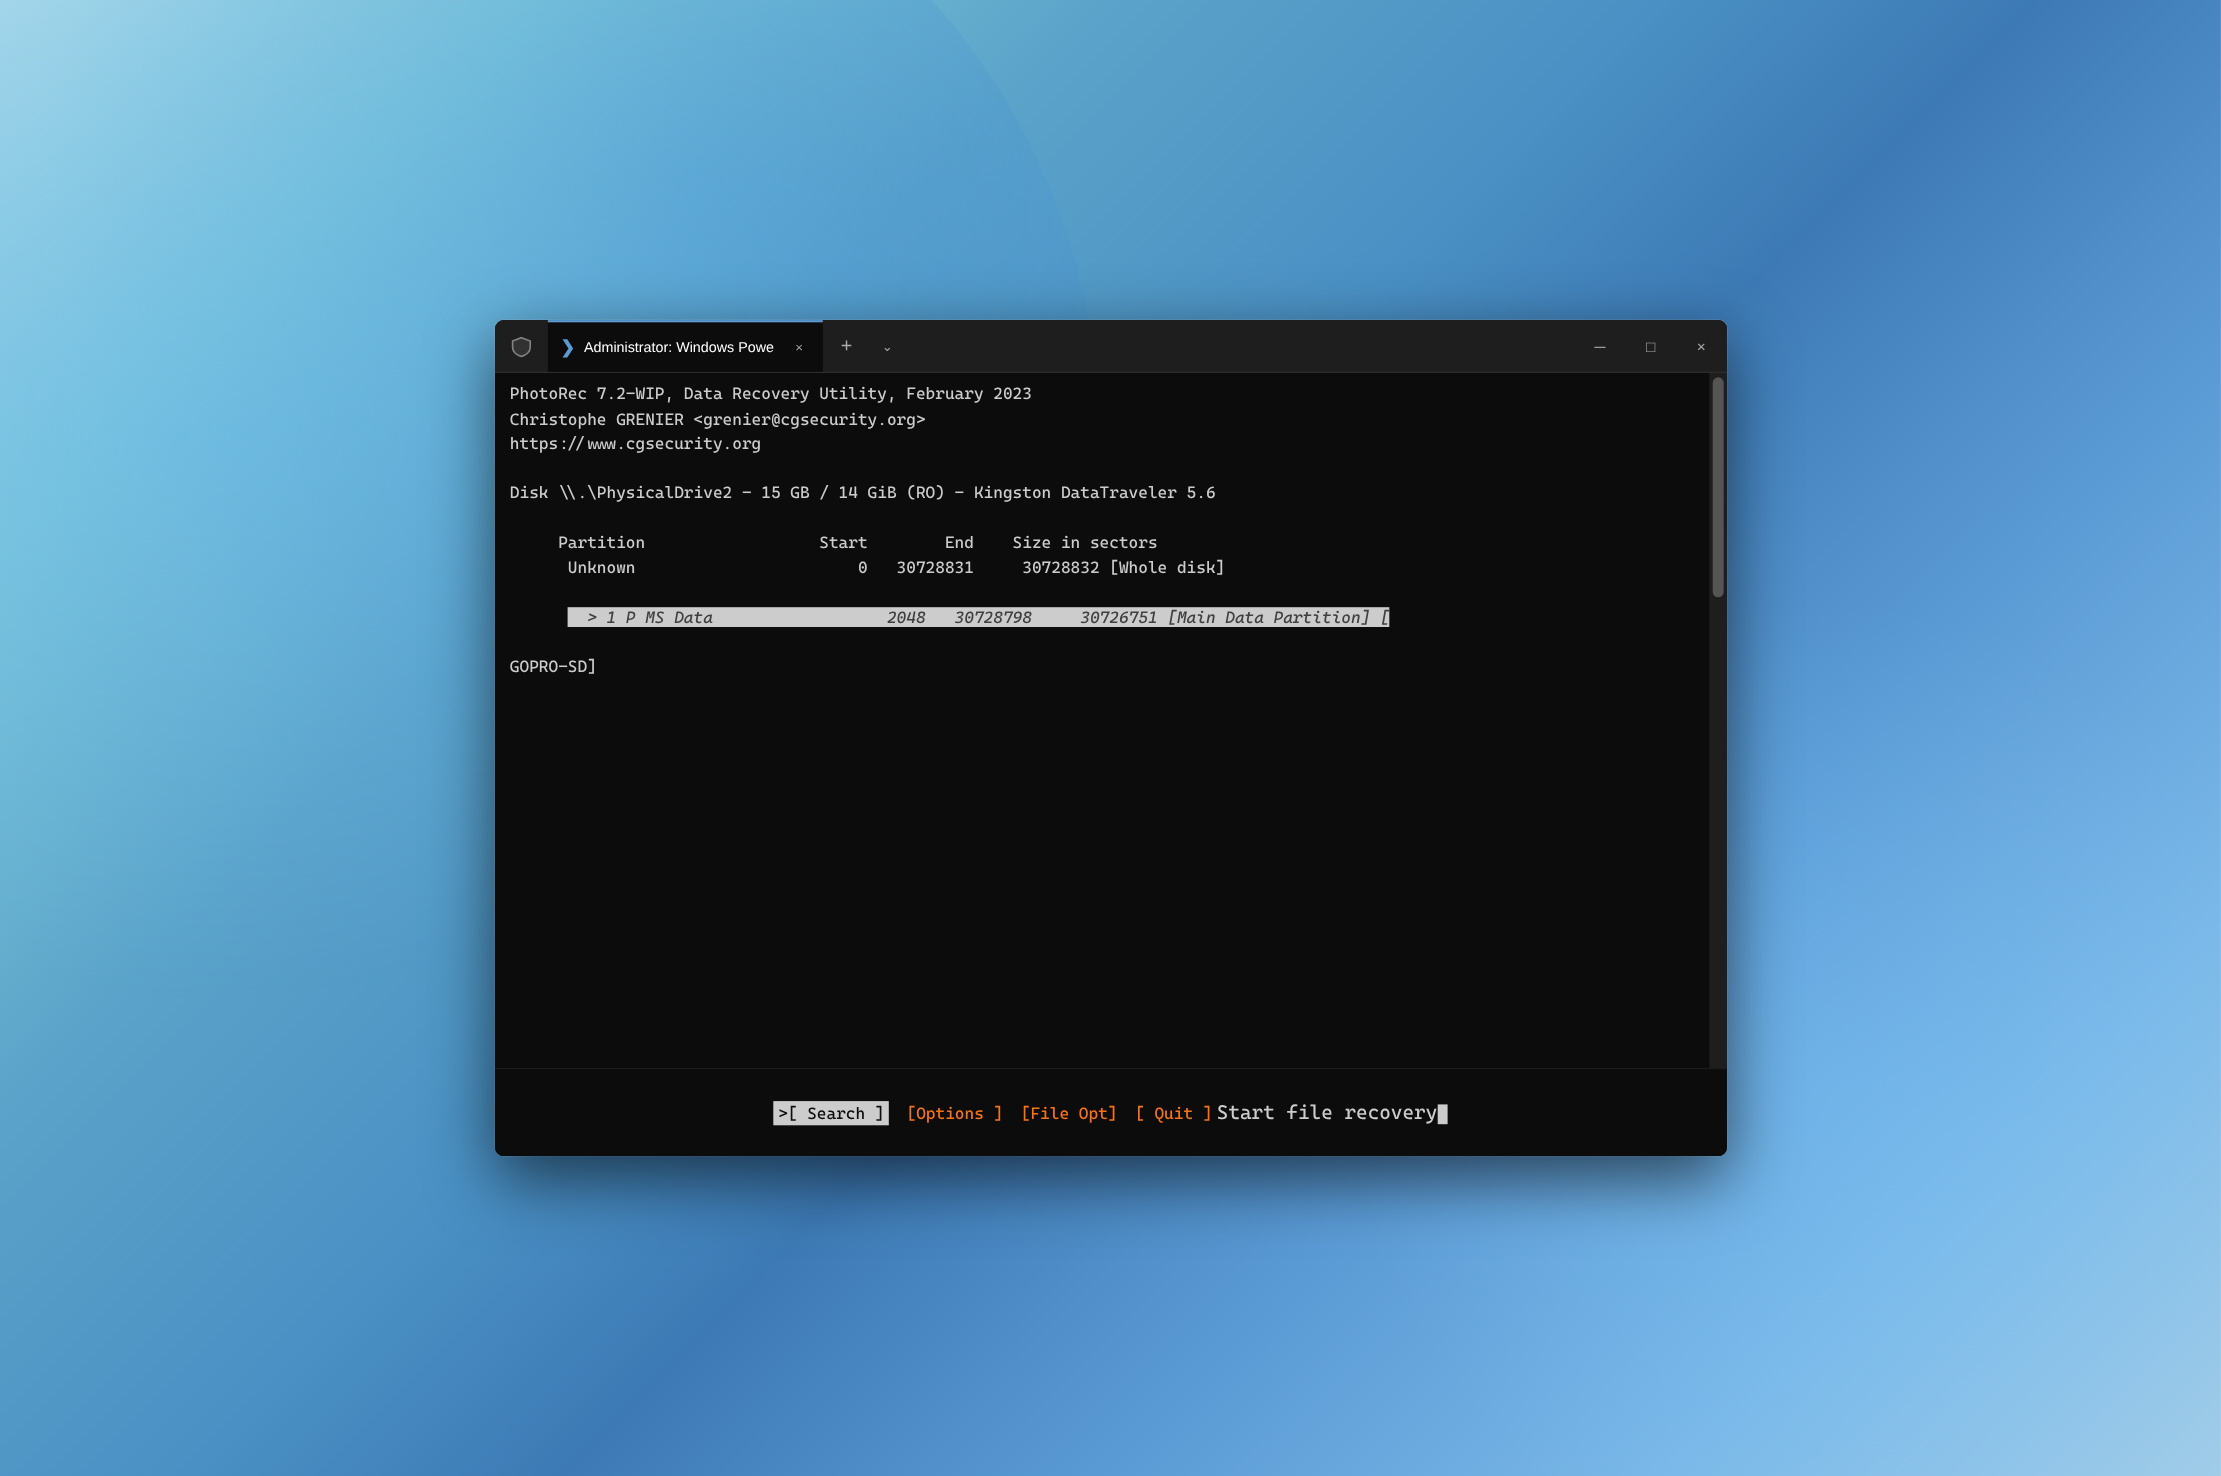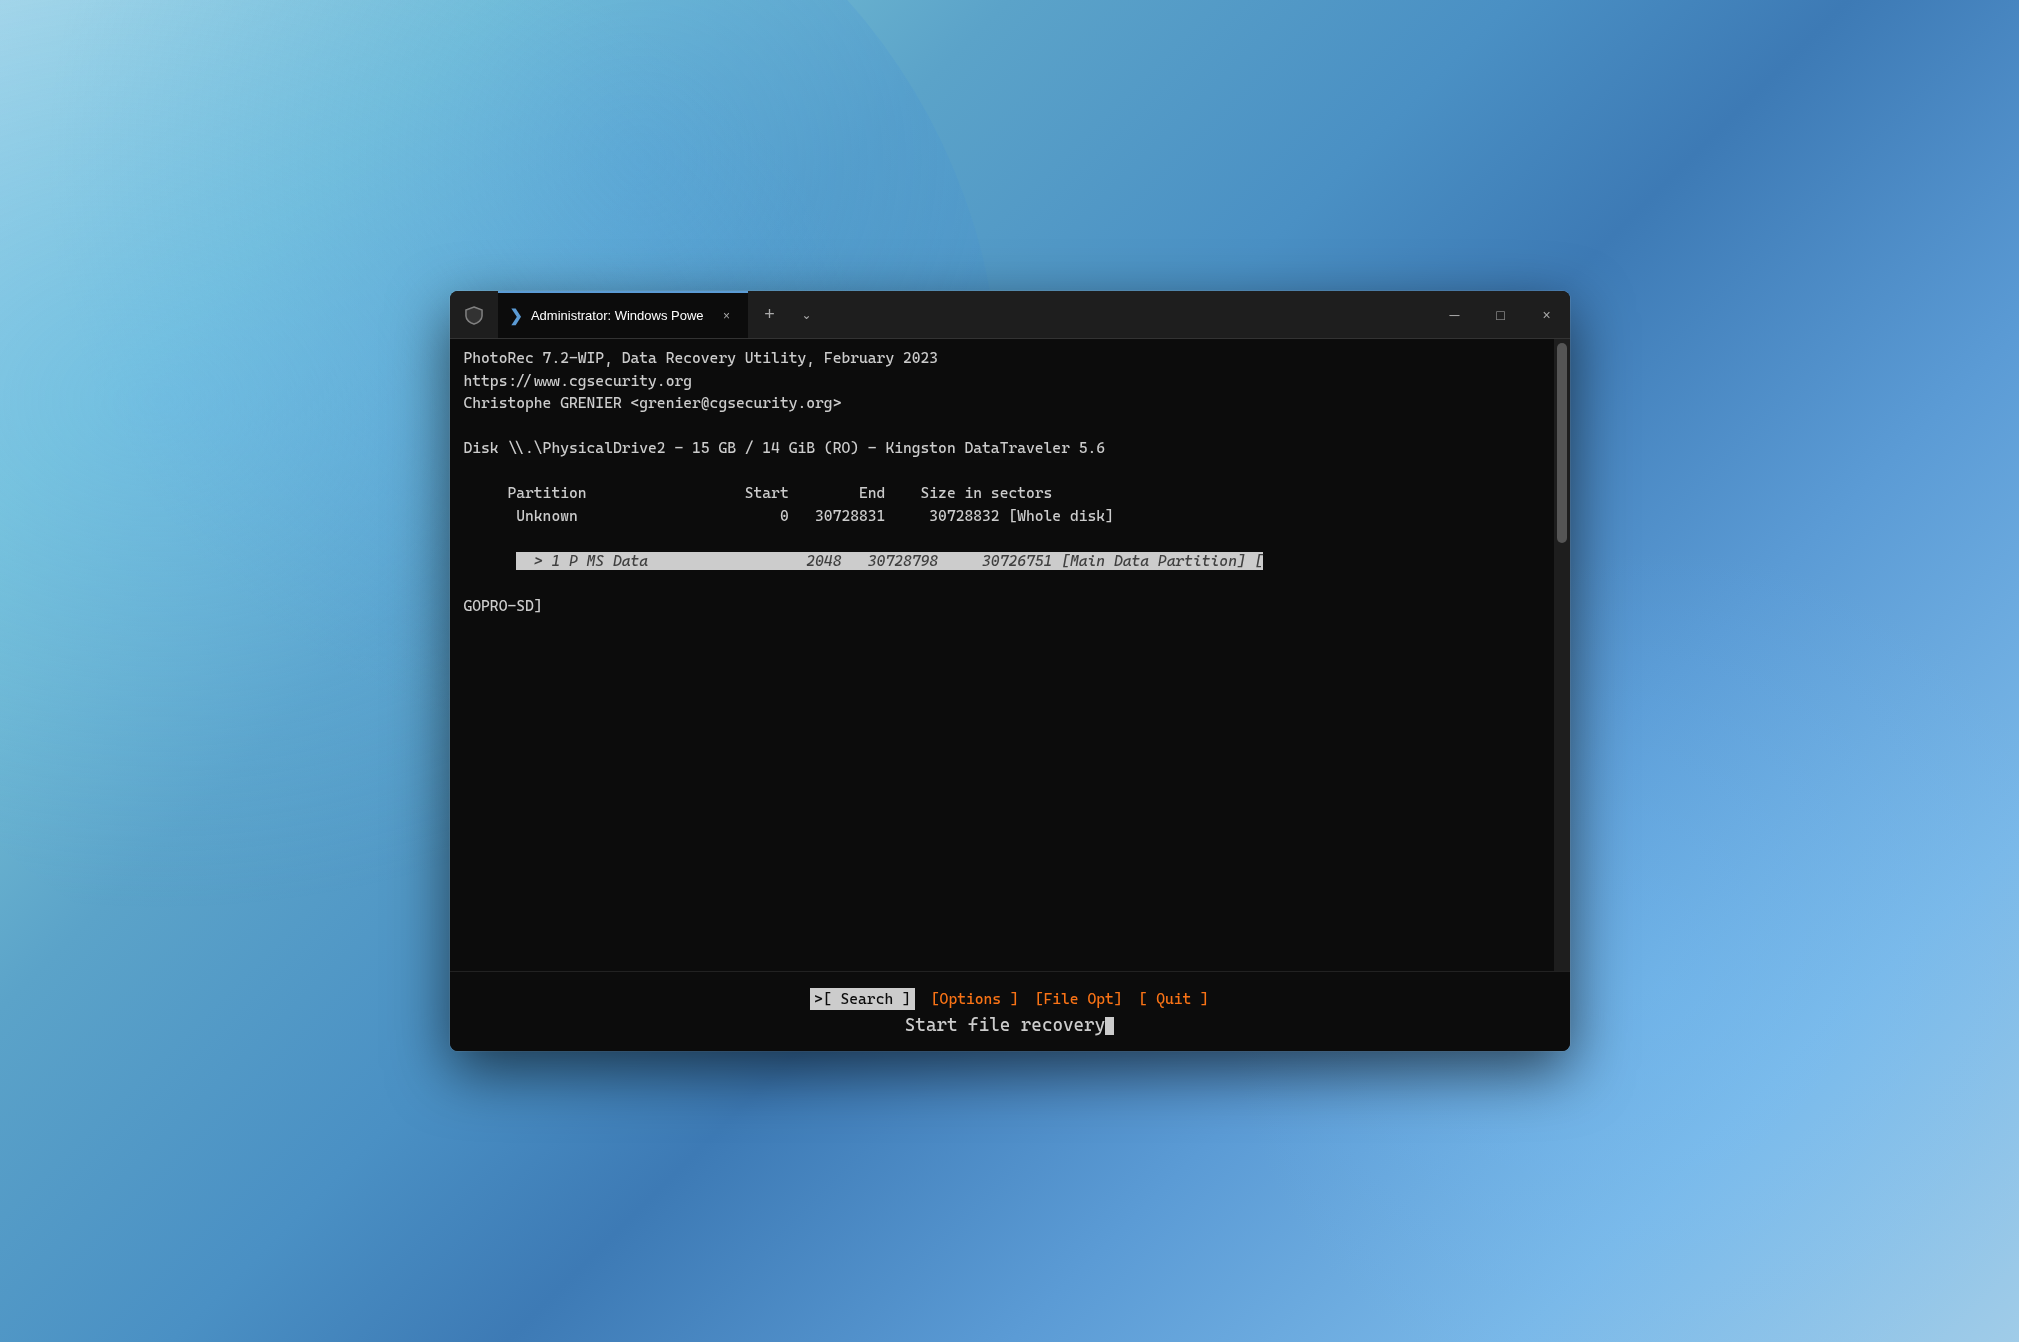--- a/index.html
+++ b/index.html
@@ -211,21 +211,21 @@
       border-radius: 5px;
       margin-top: 4px;
     }
 
     
     .bottom-bar {
       height: 80px;
       background: #0c0c0c;
       border-top: 1px solid #222;
       display: flex;
-      flex-direction: column;
+      flex-direction: row;
       align-items: center;
       justify-content: center;
       gap: 4px;
       flex-shrink: 0;
       padding: 0 14px;
     }
 
     .menu-buttons {
       display: flex;
       gap: 16px;
@@ -297,22 +297,22 @@
       </div>
       <div class="control-btn close">
         <span>×</span>
       </div>
     </div>
   </div>
 
   <div class="terminal-content">
 
     <span class="terminal-line">PhotoRec 7.2-WIP, Data Recovery Utility, February 2023</span>
+    <span class="terminal-line">Christophe GRENIER &lt;grenier@cgsecurity.org&gt;</span>
     <span class="terminal-line">https://www.cgsecurity.org</span>
-    <span class="terminal-line">Christophe GRENIER &lt;grenier@cgsecurity.org&gt;</span>
     <span class="terminal-line empty"></span>
     <span class="terminal-line">Disk \\.\PhysicalDrive2 - 15 GB / 14 GiB (RO) - Kingston DataTraveler 5.6</span>
     <span class="terminal-line empty"></span>
     <span class="terminal-line">     Partition                  Start        End    Size in sectors</span>
     <span class="terminal-line">      Unknown                       0   30728831     30728832 [Whole disk]</span>
 
     <div class="line-with-selection">
       <span class="selected-row">  &gt; 1 P MS Data                  2048   30728798     30726751 [Main Data Partition] [</span>
     </div>
     <span class="terminal-line">GOPRO-SD]</span>

